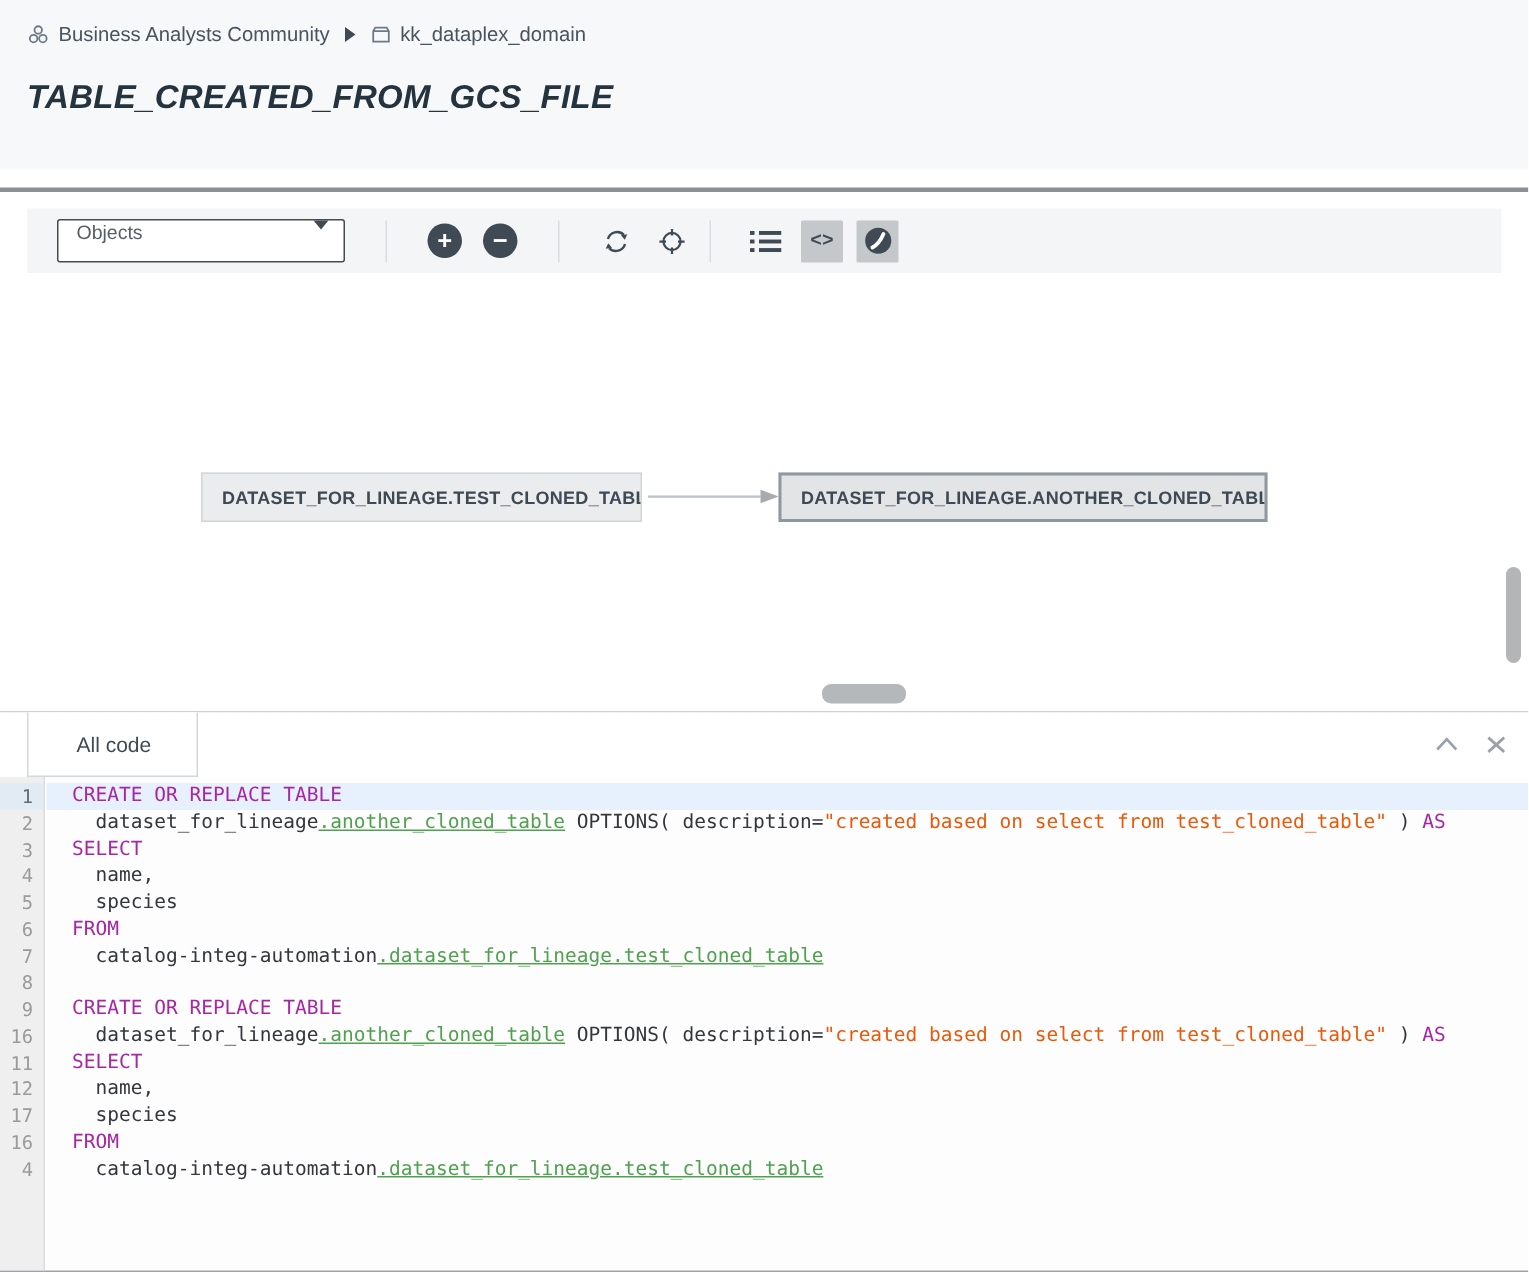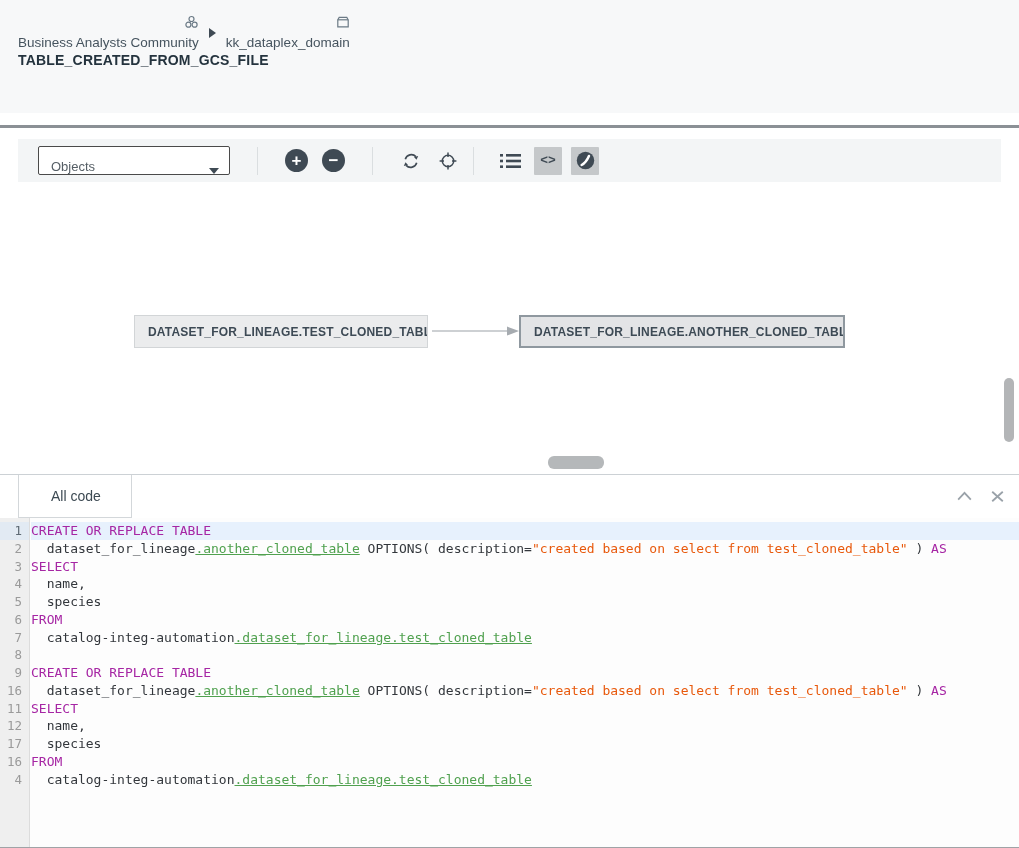--- a/index.html
+++ b/index.html
@@ -3,30 +3,30 @@
 <meta charset="utf-8">
 <style>
   * { box-sizing: border-box; margin: 0; padding: 0; }
   html, body { background: #ffffff; }
   body { font-family: "Liberation Sans", sans-serif; }
   .app { position: relative; width: 1019px; height: 848px; background: #fff; overflow: hidden; }
 
   
   .header { position: absolute; left: 0; top: 0; width: 1019px; height: 113px; background: #f7f8f9; }
   .breadcrumb { position: absolute; left: 18px; top: 15px; display: flex; align-items: center; gap: 7px; font-size: 13.5px; color: #46545f; }
-  .crumb { display: flex; align-items: flex-end; gap: 6px; cursor: pointer; flex-direction: column; }
+  .crumb { display: flex; align-items: flex-end; gap: 6px; cursor: pointer; }
   .crumb-sep { width: 0; height: 0; border-left: 7px solid #3f4a54; border-top: 5px solid transparent; border-bottom: 5px solid transparent; margin: 0 3px; }
-  .page-title { position: absolute; left: 18px; top: 52px; font-size: 14px; font-weight: 700; color: #24333e; letter-spacing: 0.2px; }
+  .page-title { position: absolute; left: 18px; top: 52px; font-size: 22px; font-weight: 700; color: #24333e; letter-spacing: 0.2px; font-style: italic; }
 
   
   .rule { position: absolute; left: 0; top: 125px; width: 1019px; height: 3px; background: var(--accent_rule, #8b9095); }
 
   
   .toolbar { position: absolute; left: 18px; top: 139px; width: 983px; height: 43px; background: #f3f5f6; display: flex; align-items: center; }
-  .select-box { margin-left: 20px; width: 192px; height: 29px; background: #fff; border: 1px solid #4a4a4a; border-radius: 2px; display: flex; align-items: flex-end; justify-content: space-between; padding: 0 10px 0 12px; font-size: 13px; color: #555e65; cursor: pointer; }
+  .select-box { margin-left: 20px; width: 192px; height: 29px; background: #fff; border: 1px solid #4a4a4a; border-radius: 2px; display: flex; align-items: flex-start; justify-content: space-between; padding: 0 10px 0 12px; font-size: 13px; color: #555e65; cursor: pointer; }
   .select-caret { width: 0; height: 0; border-top: 6px solid #3f4a54; border-left: 5px solid transparent; border-right: 5px solid transparent; }
   .tb-sep { width: 1px; height: 28px; background: #dadee0; margin: 0 13px 0 27px; }
   .tb-sep2 { width: 1px; height: 28px; background: #dadee0; margin: 0 13px; }
   .circle-btn { width: 23px; height: 23px; border-radius: 50%; background: var(--icon_dark, #3f4a54); color: #fff; display: flex; align-items: center; justify-content: center; font-size: 17px; font-weight: 700; cursor: pointer; margin-left: 14px; line-height: 0; }
   .svg-btn { margin-left: 14px; cursor: pointer; display: flex; align-items: center; justify-content: center; width: 22px; height: 22px; }
   .sq-btn { width: 28px; height: 28px; margin-left: 9px; display: flex; align-items: center; justify-content: center; cursor: pointer; border-radius: 1px; }
   .sq-btn.pressed { background: #c5c8ca; }
   .code-glyph { font-family: "Liberation Mono", monospace; font-size: 13px; font-weight: 700; color: var(--icon_dark, #3f4a54); letter-spacing: 0px; }
 
   
@@ -43,21 +43,21 @@
   .tabbar { position: relative; height: 43px; background: #fff; }
   .tab { position: absolute; left: 18px; top: 0; width: 114px; height: 43px; background: #fff; border-left: 1px solid #d3d7da; border-right: 1px solid #d3d7da; border-bottom: 1px solid #d3d7da; display: flex; align-items: center; padding-left: 32px; font-size: 14px; color: #3d4a53; cursor: pointer; }
   .panel-icons { position: absolute; right: 12px; top: 12px; display: flex; gap: 14px; }
   .panel-icons .pi { cursor: pointer; display: block; }
 
   .editor { position: absolute; left: 0; top: 43px; width: 1019px; height: 331px; background: #fdfdfd; border-bottom: 2px solid #9fa3a6; cursor: text; overflow: hidden; }
   .gutter { position: absolute; left: 0; top: 0; width: 30px; height: 100%; background: #efefef; border-right: 1px solid #dcdcdc; padding-top: 4px; }
   .gutter .ln { display: block; height: 17.75px; line-height: 17.75px; text-align: right; padding-right: 7px; font-family: "DejaVu Sans Mono", monospace; font-size: 12.5px; color: var(--line_number, #9a9a9a); }
   .gutter .ln.active { color: #5e6a74; background: #e2eaf3; }
   .code-lines { position: absolute; left: 31px; top: 0; right: 0; padding-top: 4px; font-family: "DejaVu Sans Mono", monospace; font-size: 13px; }
-  .code-row { height: 17.75px; line-height: 17.75px; white-space: pre; padding-left: 0; color: var(--code_text, #33373c); }
+  .code-row { height: 17.75px; line-height: 17.75px; white-space: pre; padding-left: 17px; color: var(--code_text, #33373c); }
   .code-row.active { background: var(--active_line_bg, #e7f1fd); }
   .tok-k { color: var(--keyword, #a626a4); }
   .tok-g { color: var(--identifier, #50a14f); text-decoration: underline; }
   .tok-s { color: var(--string, #e8590c); }
   .tok-p { color: var(--code_text, #33373c); }
 </style>
 </head>
 <body>
 
 <div class="app">

